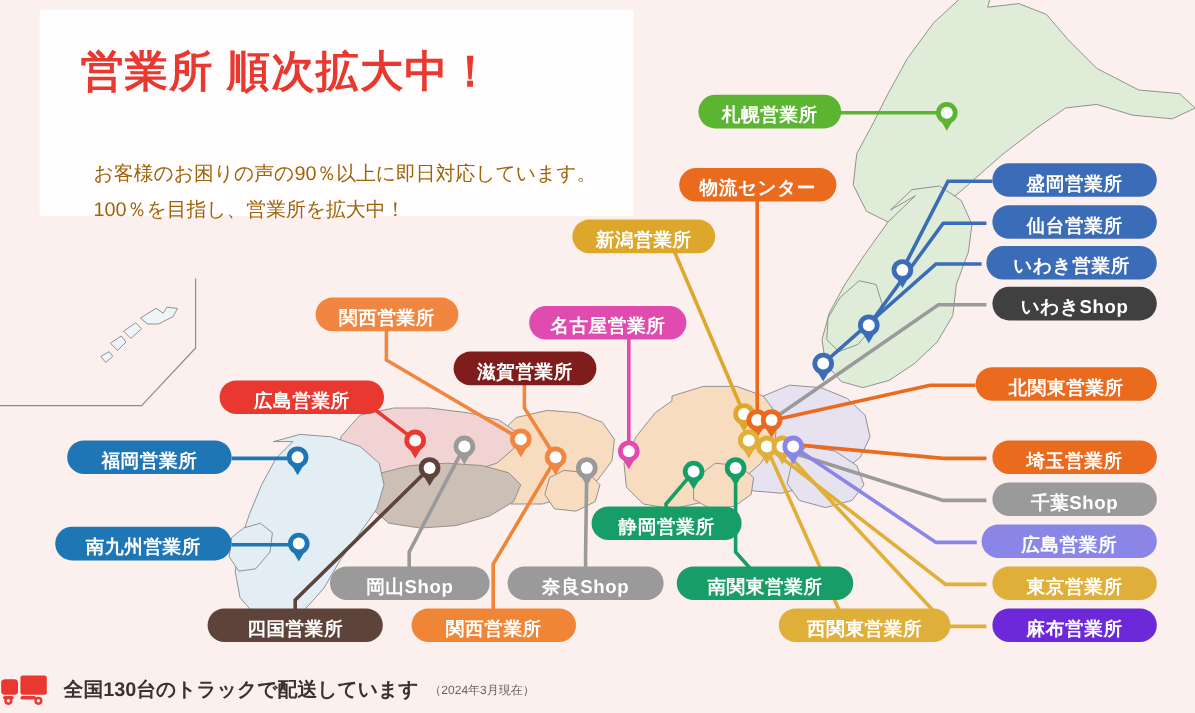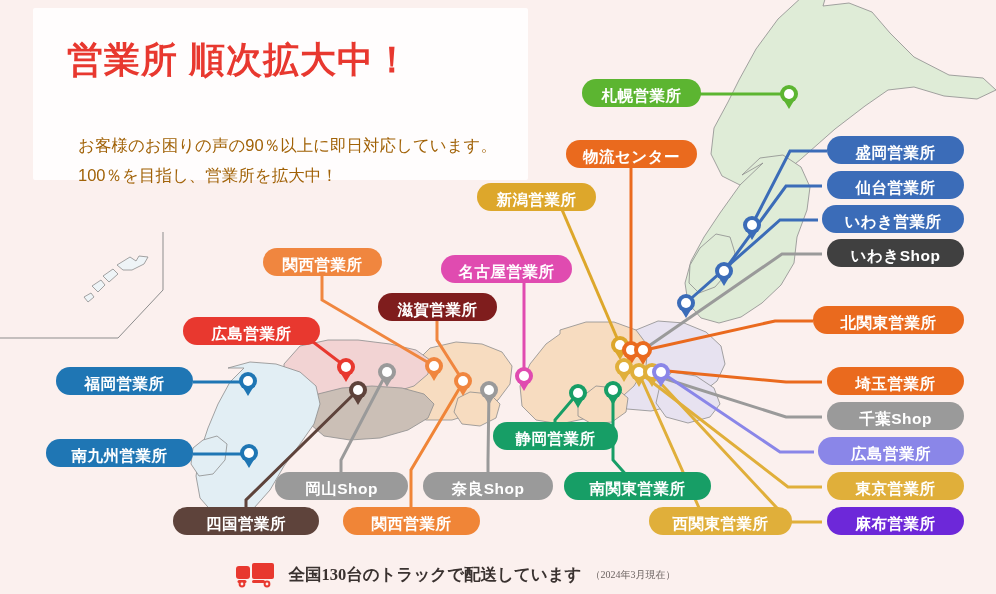--- a/index.html
+++ b/index.html
@@ -34,21 +34,21 @@
   .pill{
     position:absolute; height:28px; border-radius:15px;
     display:flex; align-items:flex-end; justify-content:center;
     color:#ffffff; font-size:15.5px; font-weight:bold;
     white-space:nowrap; padding:0 13px; letter-spacing:.5px;
   }
 
   
   .footer{
     position:absolute; left:0; top:556px; width:911px; height:38px;
-    display:flex; align-items:center; justify-content:center; gap:9px;font-family:Liberation Serif, serif;
+    display:flex; align-items:center; gap:9px;
   }
   .footer-text{ font-size:16.5px; font-weight:bold; color:#3a3230; }
   .footer-note{ font-size:10px; color:#6b6260; }
   .truck-icon{ display:block; }
 </style>
 </head>
 <body>
 
 <div id="stage">
 

